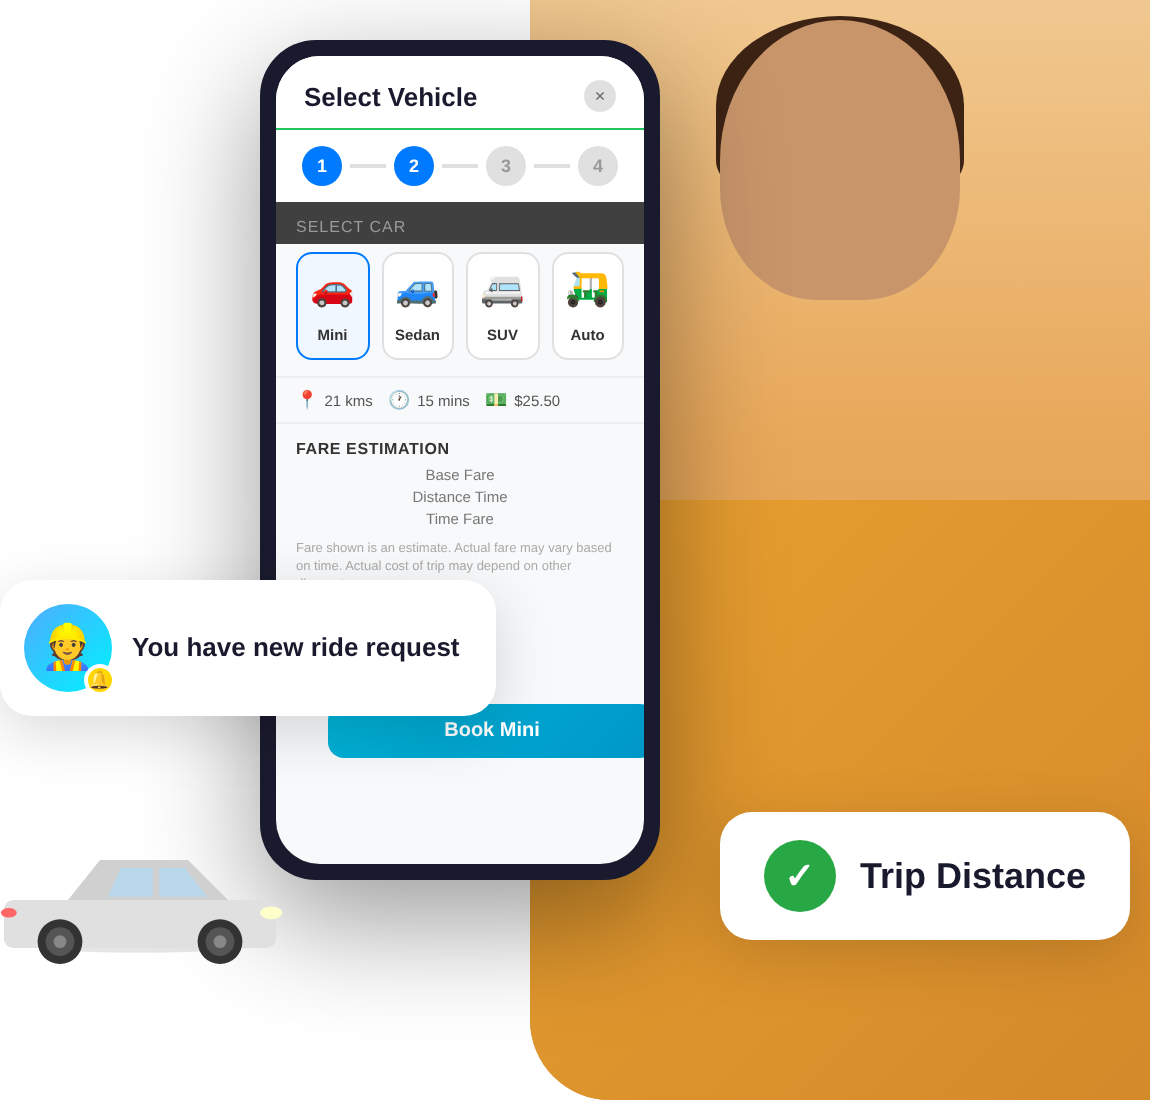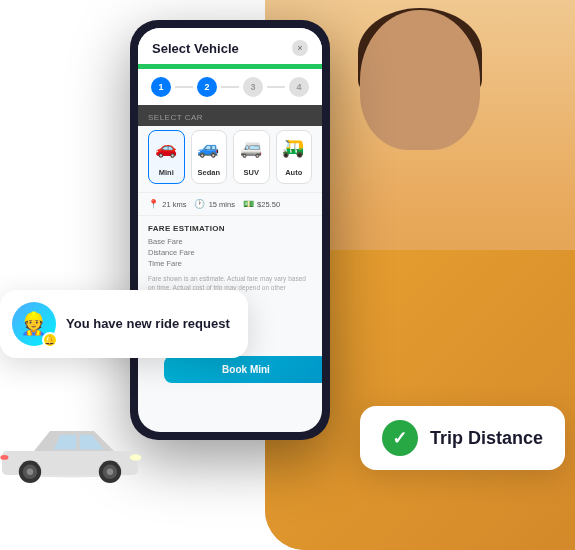--- a/index.html
+++ b/index.html
@@ -36,21 +36,21 @@
       border-radius: 22px;
       overflow: hidden;
     }
 
     .phone-header {
       background: #ffffff;
       padding: 12px 14px 8px;
       display: flex;
       align-items: center;
       justify-content: space-between;
-      border-bottom: 5px solid #22c55e;
+      border-bottom: 1px solid #22c55e;
     }
 
     .phone-title {
       font-size: 13px;
       font-weight: 700;
       color: #1a1a2e;
     }
 
     .close-btn {
       width: 16px;
@@ -183,21 +183,21 @@
       font-size: 8px;
       font-weight: 700;
       color: #333;
       margin-bottom: 4px;
       text-transform: uppercase;
       letter-spacing: 0.3px;
     }
 
     .fare-row {
       display: flex;
-      justify-content: flex-start;
+      justify-content: center;
       font-size: 7.5px;
       color: #777;
       margin-bottom: 2px;
     }
 
     .fare-disclaimer {
       font-size: 6.5px;
       color: #aaa;
       margin-top: 6px;
       line-height: 1.4;
@@ -454,21 +454,21 @@
       </div>
     </div>
 
     
     <div class="fare-section">
       <div class="fare-title">FARE ESTIMATION</div>
       <div class="fare-row">
         <span>Base Fare</span>
       </div>
       <div class="fare-row">
-        <span>Distance Fare</span>
+        <span>Distance Time</span>
       </div>
       <div class="fare-row">
         <span>Time Fare</span>
       </div>
       <div class="fare-disclaimer">Fare shown is an estimate. Actual fare may vary based on time. Actual cost of trip may depend on other discount...</div>
     </div>
 
     
     <div class="min-fare-section">
       <div class="min-fare-label">Min. Fare Price</div>

